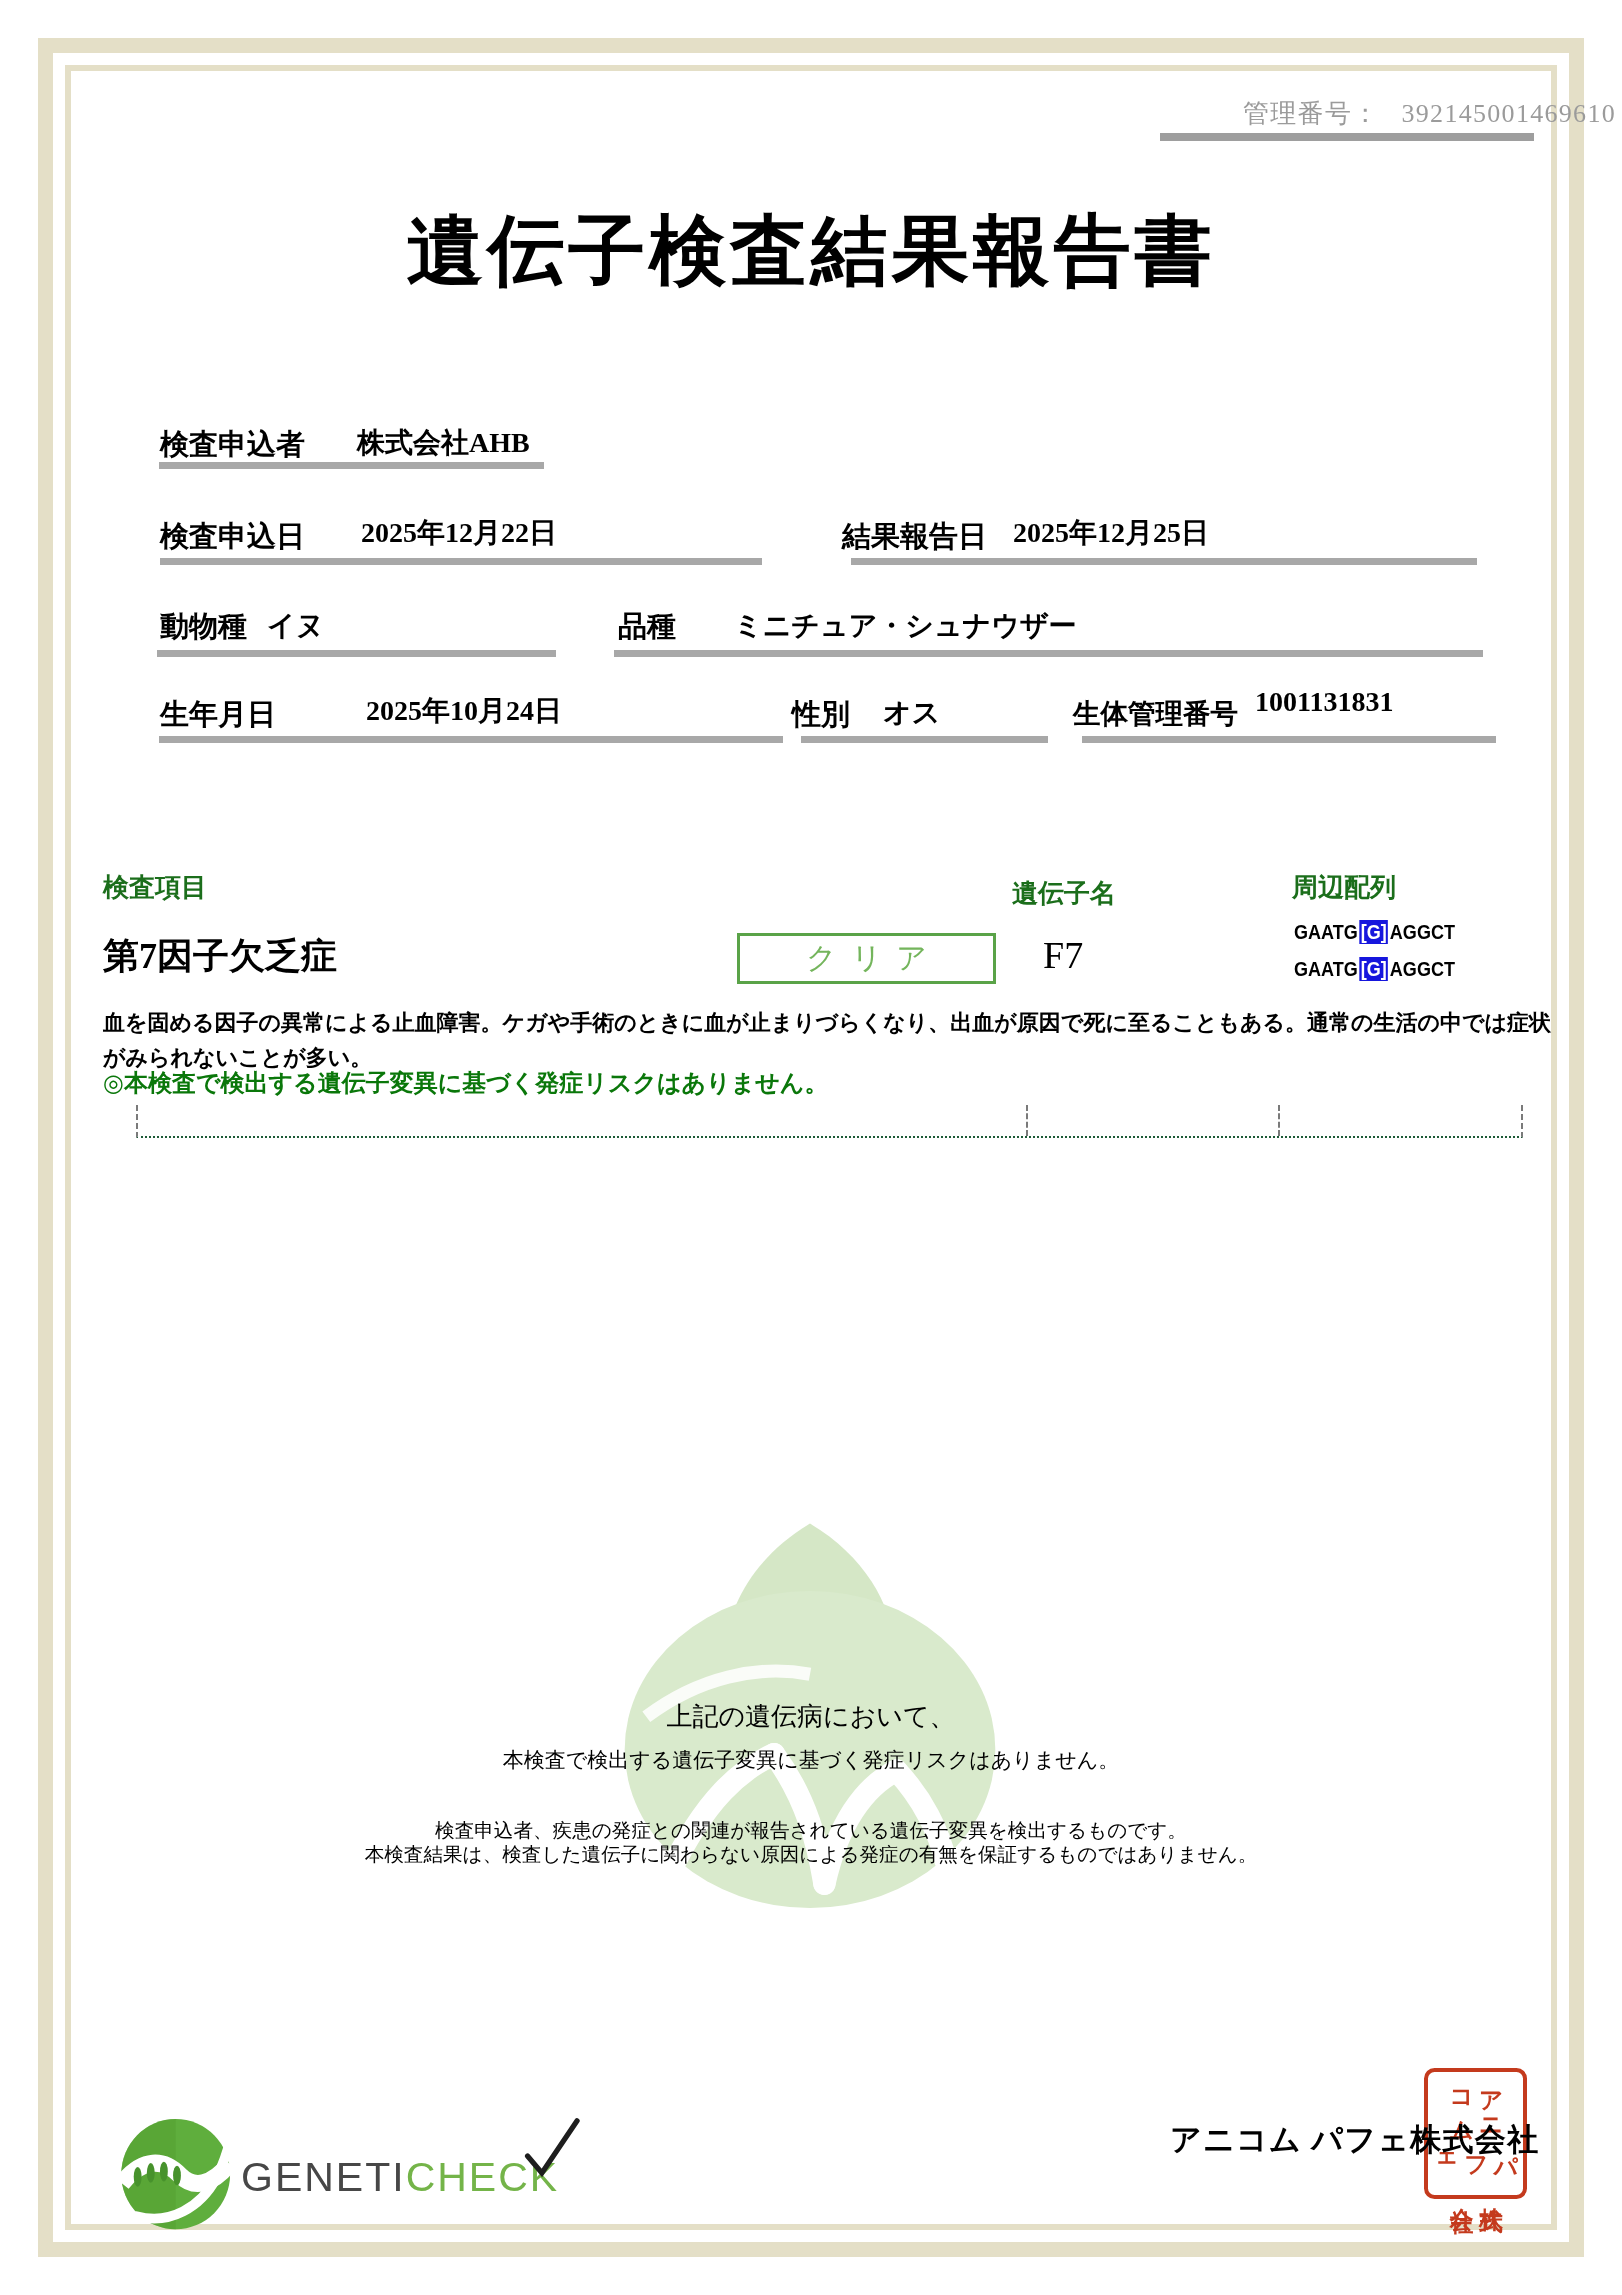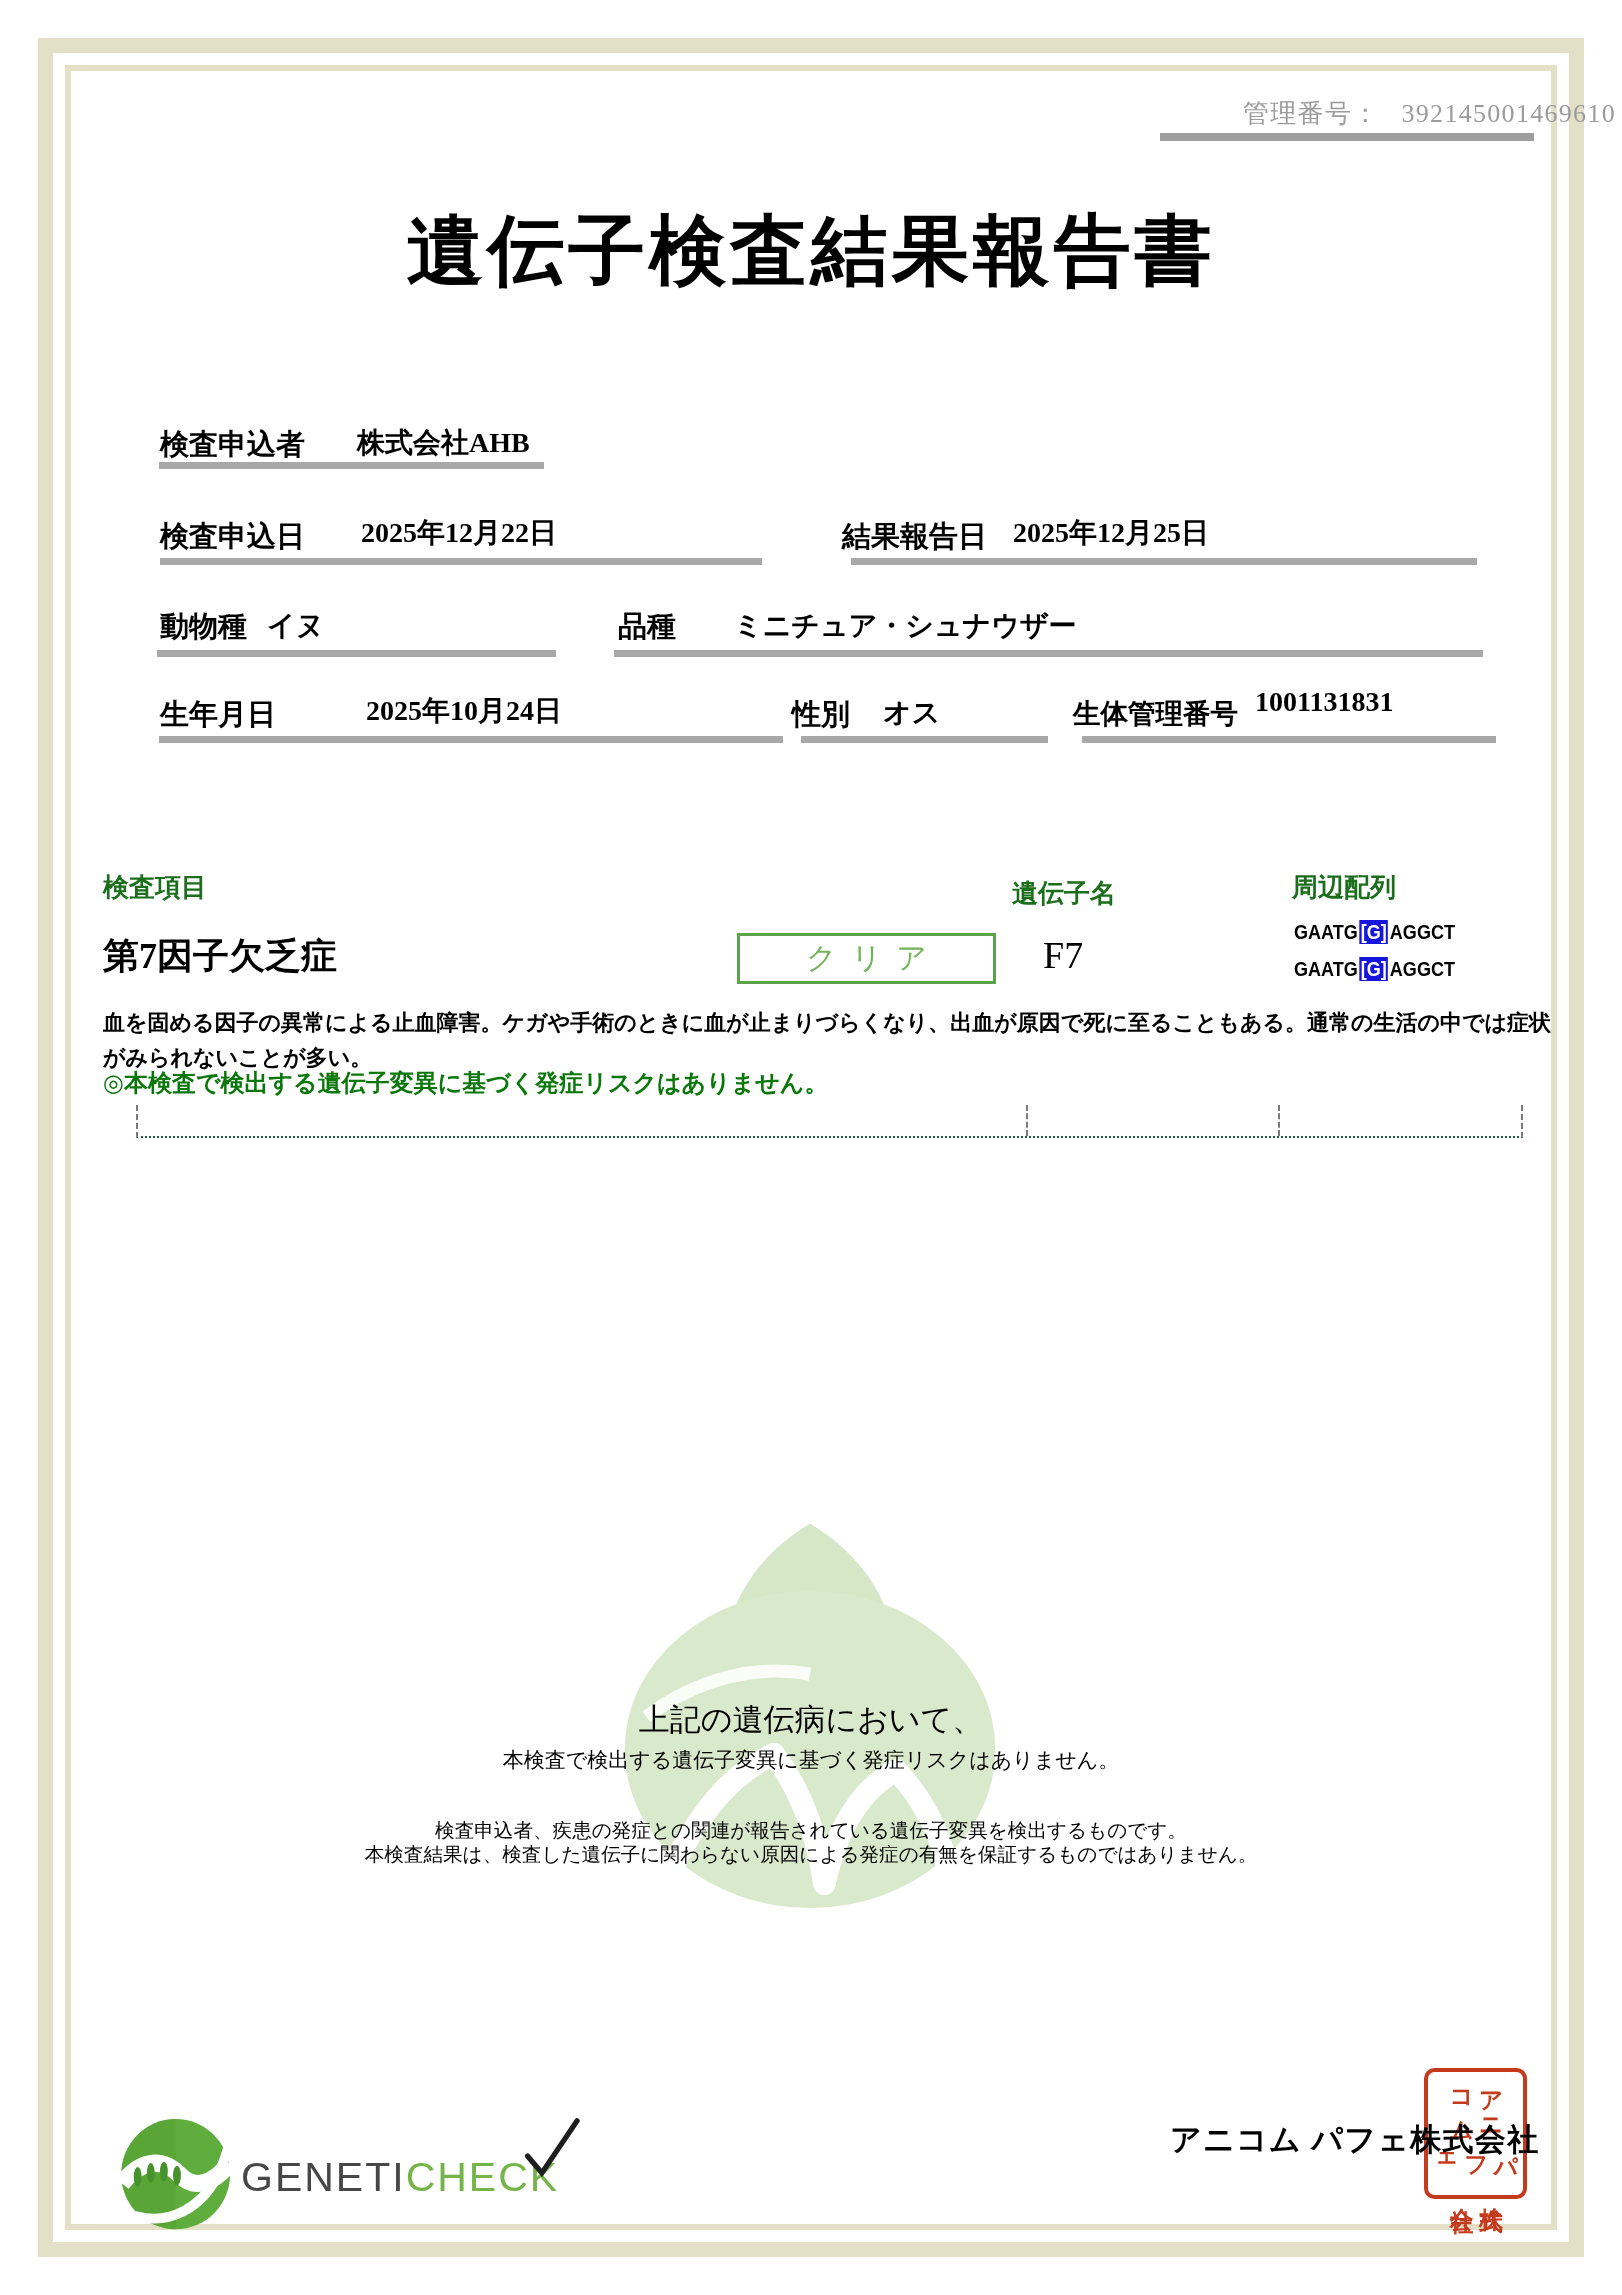--- a/index.html
+++ b/index.html
@@ -50,21 +50,21 @@
     border-left:2px dashed #7a7a7a; border-right:2px dashed #7a7a7a; border-bottom:2.6px dotted #1c5a36; }
   .dash-div { position:absolute; top:0; height:100%; width:0; border-left:2px dashed #7a7a7a; }
   .dash-div.d1 { left:888px; } .dash-div.d2 { left:1140px; }
 
   
   .watermark { position:absolute; left:607px; top:1517px; z-index:0; }
 
   
   .sum { position:absolute; left:0; width:1622px; text-align:center; z-index:2;
     font-family:"Liberation Sans","DejaVu Sans",sans-serif; white-space:nowrap; }
-  .sum1 { top:1699px; font-size:31px; }
+  .sum1 { top:1699px; font-size:26px; }
   .sum2 { top:1746px; font-size:21px; }
   .disc1 { top:1817px; font-size:19.6px; }
   .disc2 { top:1841px; font-size:19.6px; }
 
   
   .logo-mark { position:absolute; left:118px; top:2119px; }
   .brand { position:absolute; left:241px; top:2154px; z-index:2;
     font-family:"Liberation Sans","DejaVu Sans",sans-serif; font-size:41px;
     letter-spacing:2px; color:#474747; white-space:nowrap; }
   .brand .second { color:#74b449; }

